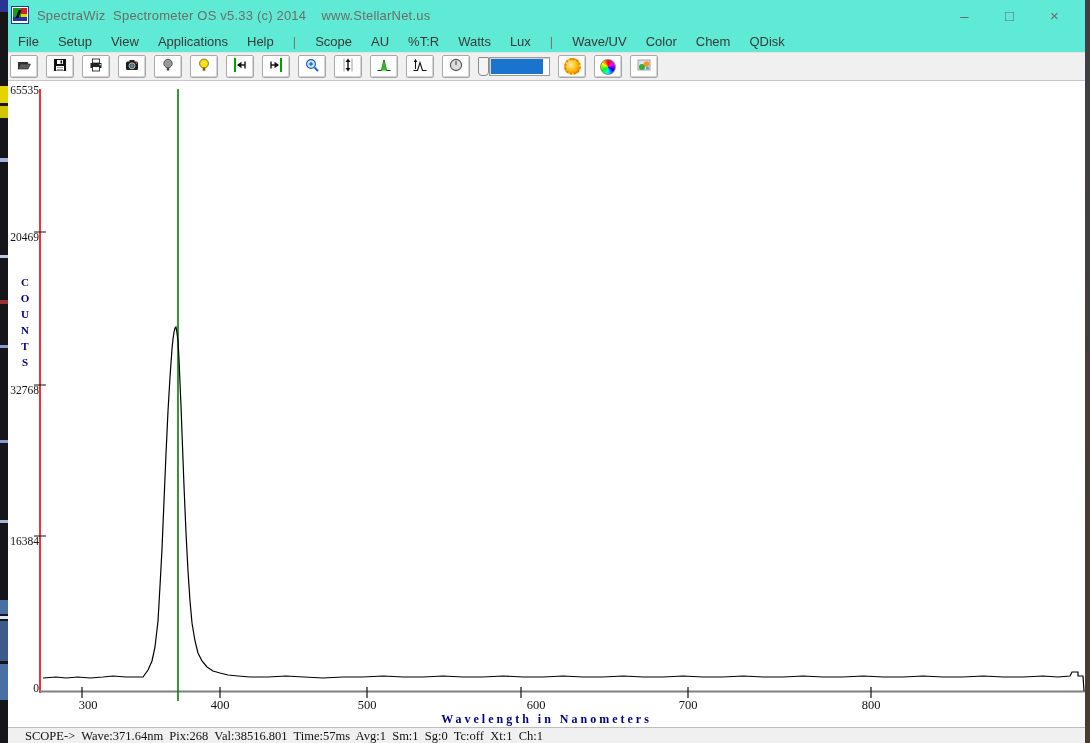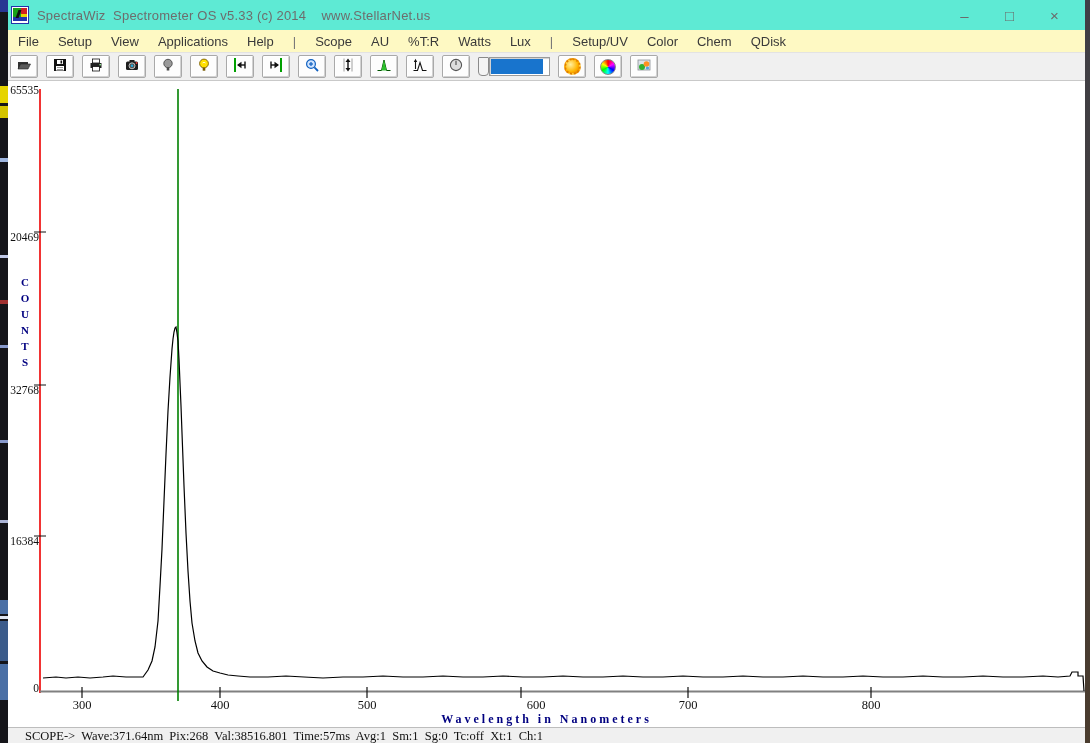--- a/index.html
+++ b/index.html
@@ -12,21 +12,21 @@
               background:linear-gradient(#3f3f46,#4a3c2e);z-index:5;}
   
   .window{position:absolute;left:8px;top:0;width:1077px;height:743px;background:#fff;}
   .titlebar{height:30px;display:flex;align-items:center;background:#5eead4;position:relative;}
   .app-icon{width:16px;height:16px;margin-left:3px;display:inline-block;position:relative;
             background:#fff;border:1px solid #2233aa;}
   .app-icon i{position:absolute;display:block;}
   .title-text{margin-left:8px;font-size:13px;color:#6d6d6d;letter-spacing:.2px;white-space:pre;}
   .win-controls{position:absolute;right:8px;top:0;height:30px;display:flex;align-items:center;}
   .win-controls span{width:45px;text-align:center;color:#6b6b6b;font-size:15px;cursor:default;}
-  .menubar{height:22px;display:flex;align-items:center;padding-left:10px;background:#fef9c3;
+  .menubar{height:22px;display:flex;align-items:center;padding-left:10px;background:#5eead4;
            border-bottom:1px solid #e3e3e3;}
   .menubar span{font-size:13px;color:#3a3a3a;margin-right:19px;white-space:nowrap;}
   .menubar span.sep{color:#777;margin-right:19px;}
   .toolbar{height:27px;background:#f0f0f0;border-bottom:1px solid #c9c9c9;display:flex;
            align-items:center;padding-left:2px;}
   .tbtn{width:26px;height:21px;background:#fdfdfd;border:1px solid #a9a9a9;border-radius:2px;
         box-shadow:inset 1px 1px 0 #fff, inset -1px -1px 0 #d2d2d2;
         display:flex;align-items:center;justify-content:center;margin-right:8px;flex:none;}
   .tslider{width:72px;height:19px;margin-right:8px;display:flex;align-items:center;flex:none;}
   .tslider .thumb{width:9px;height:17px;background:#f4f4f4;border:1px solid #8a8a8a;
@@ -101,21 +101,21 @@
         <span class="">View</span>
         <span class="">Applications</span>
         <span class="">Help</span>
         <span class="sep">|</span>
         <span class="">Scope</span>
         <span class="">AU</span>
         <span class="">%T:R</span>
         <span class="">Watts</span>
         <span class="">Lux</span>
         <span class="sep">|</span>
-        <span class="">Setup/UV</span>
+        <span class="">Wave/UV</span>
         <span class="">Color</span>
         <span class="">Chem</span>
         <span class="">QDisk</span>
       </div>
 
     <div class="toolbar">
       <div class="tbtn">
         <span>
           <svg width="16" height="16">
               <rect x="2" y="5" width="10" height="7" fill="#333"></rect>
@@ -281,21 +281,21 @@
         </svg>
       <div id="y-labels">
           <div class="ylab" style="top: 3px; left: 0px;">65535</div>
           <div class="ylab" style="top: 150px; left: 0px;">20469</div>
           <div class="ylab" style="top: 303px; left: 0px;">32768</div>
           <div class="ylab" style="top: 454px; left: 0px;">16384</div>
           <div class="ylab" style="top: 601px; left: 0px;">0</div>
         </div>
       <div class="counts" id="counts-label">C<br>O<br>U<br>N<br>T<br>S</div>
       <div id="x-labels">
-          <div class="xlab" style="left: 74px;">300</div>
+          <div class="xlab" style="left: 80px;">300</div>
           <div class="xlab" style="left: 212px;">400</div>
           <div class="xlab" style="left: 359px;">500</div>
           <div class="xlab" style="left: 528px;">600</div>
           <div class="xlab" style="left: 680px;">700</div>
           <div class="xlab" style="left: 863px;">800</div>
         </div>
       <div class="wavelab">Wavelength in Nanometers</div>
     </div>
 
     <div class="statusbar">

